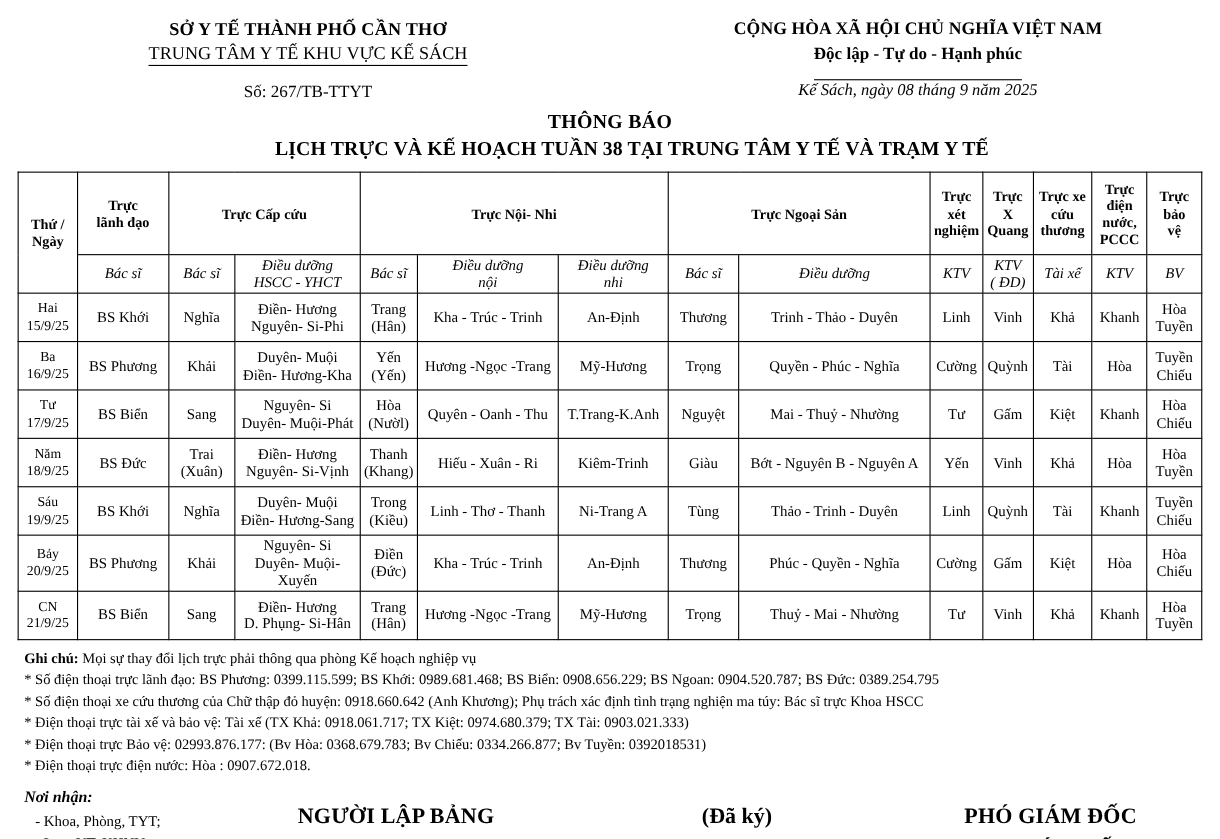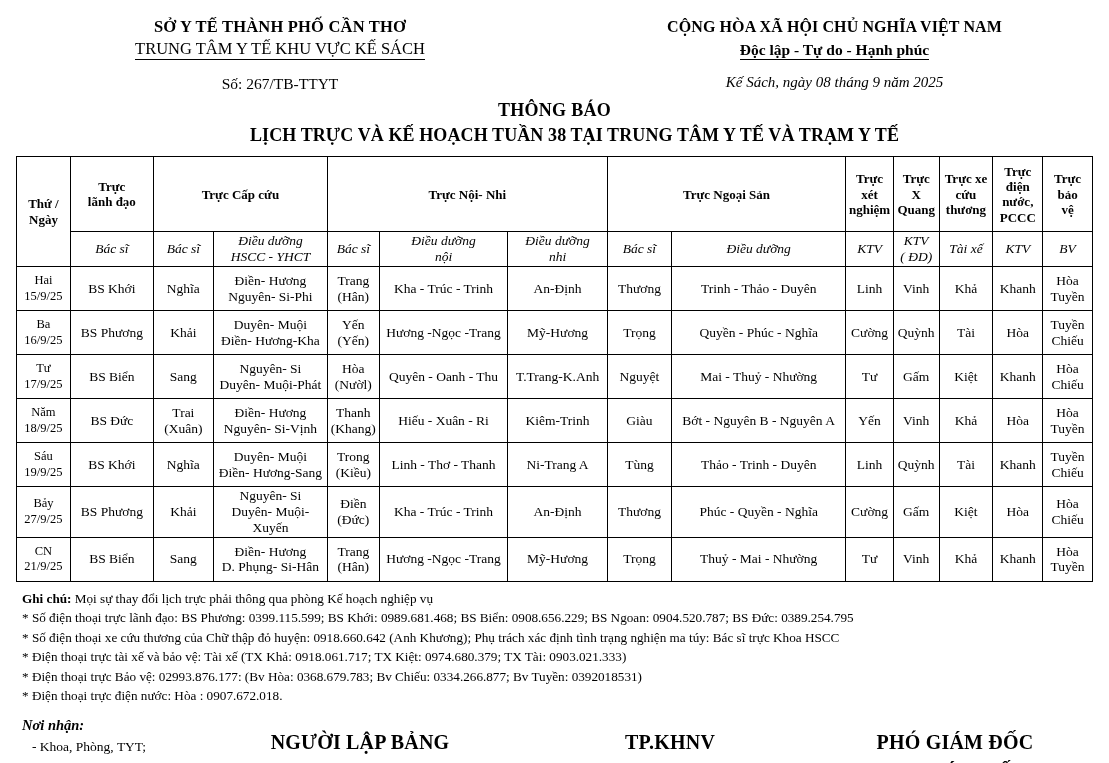--- a/index.html
+++ b/index.html
@@ -57,21 +57,21 @@
     line-height: 1.35;
   }
   .nation-line2 {
     font-size: 15.5px;
     font-weight: bold;
     line-height: 1.4;
     margin-top: 1px;
   }
   .nation-line2 span.ul {
     border-bottom: 1.3px solid #000;
-    padding-bottom: 1px;
+    padding-bottom: 14px;
   }
   .place-date {
     font-size: 15px;
     font-style: italic;
     margin-top: 14px;
   }
 
   
   .title-block {
     text-align: center;
@@ -353,21 +353,21 @@
             <td class="two-line">Thảo - Trinh - Duyên</td>
             <td class="two-line">Linh</td>
             <td class="two-line">Quỳnh</td>
             <td class="two-line">Tài</td>
             <td class="two-line">Khanh</td>
             <td class="two-line">Tuyền
 Chiếu</td>
           </tr>
           <tr>
             <td class="two-line daycell">Bảy
-27/9/25</td>
+20/9/25</td>
             <td class="two-line">BS Phương</td>
             <td class="two-line">Khải</td>
             <td class="two-line">Nguyên- Si
 Duyên- Muội-Xuyến</td>
             <td class="two-line">Điền
 (Đức)</td>
             <td class="two-line">Kha - Trúc - Trinh</td>
             <td class="two-line">An-Định</td>
             <td class="two-line">Thương</td>
             <td class="two-line">Phúc - Quyền - Nghĩa</td>
@@ -418,21 +418,20 @@
       <div class="it">- Lưu: VT, KHNV;</div>
     </div>
 
     <div class="sigcol" id="sig-0">
       <div class="role">NGƯỜI LẬP BẢNG</div>
       <div class="signed">(Đã ký)</div>
 
     </div>
 
     <div class="sigcol" id="sig-1">
-      <div class="role">TP.KHNV</div>
       <div class="signed">(Đã ký)</div>
 
     </div>
 
     <div class="sigcol" id="sig-2">
       <div class="role">PHÓ GIÁM ĐỐC</div>
       <div class="role">KT. GIÁM ĐỐC</div>
       <div class="signed">(Đã ký)</div>
 
     </div>

